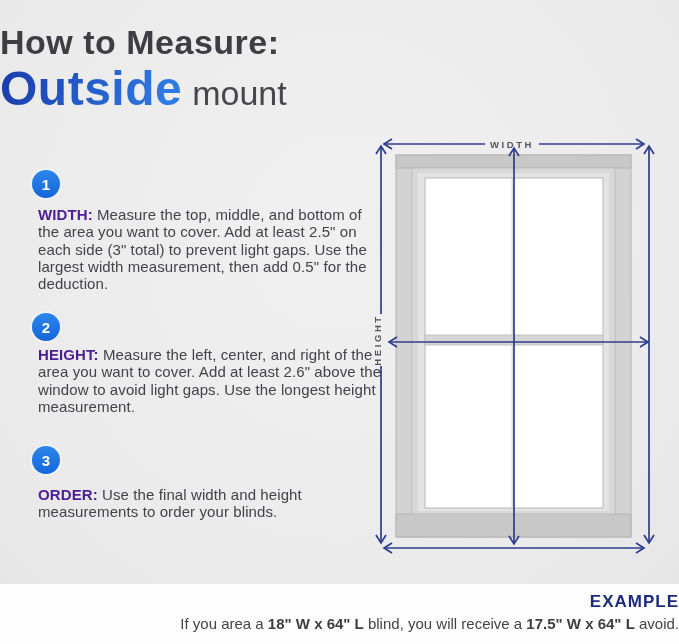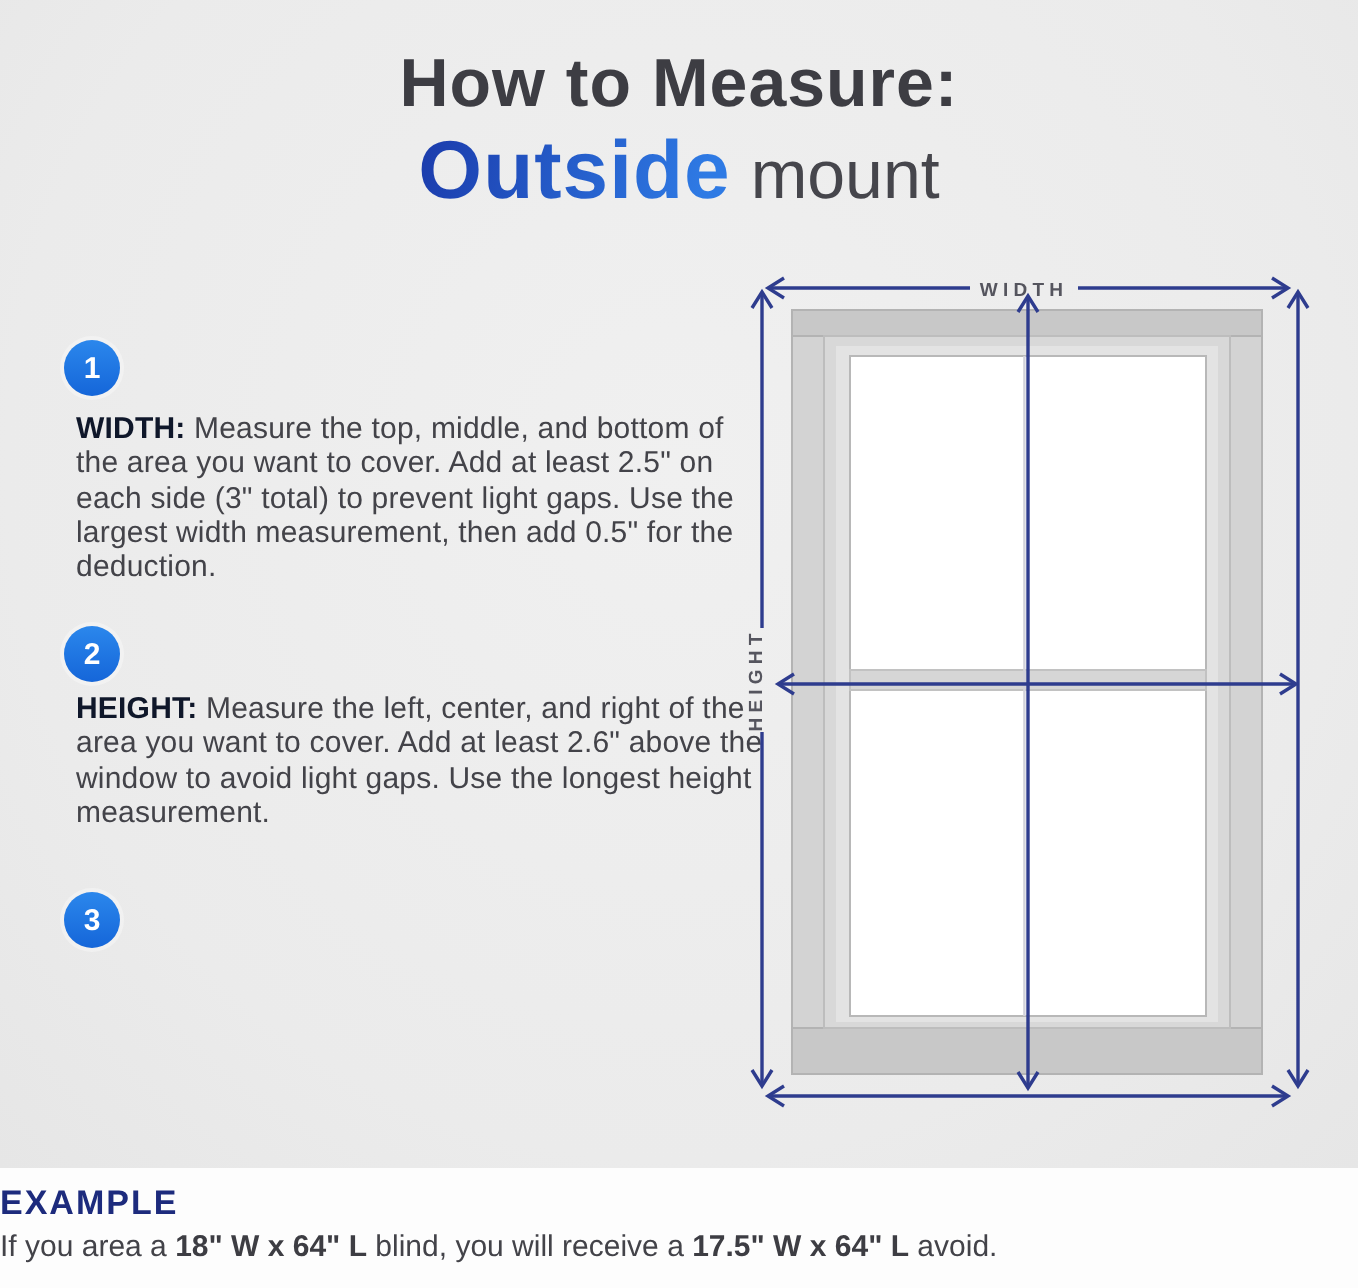--- a/index.html
+++ b/index.html
@@ -3,51 +3,51 @@
 <meta charset="utf-8">
 <style>
   html,body{margin:0;padding:0;}
   body{font-family:"Liberation Sans","DejaVu Sans",sans-serif;}
   .canvas{position:relative;width:679px;height:644px;overflow:hidden;background:#fff;}
   .gray-area{position:absolute;left:0;top:0;width:679px;height:584px;
     background:radial-gradient(ellipse at 50% 40%, #f0f0f0 0%, #ebebeb 70%, #e6e6e6 100%);}
   .white-area{position:absolute;left:0;top:584px;width:679px;height:60px;background:#fdfdfd;}
 
   
-  .header{position:absolute;left:0;top:24px;width:679px;text-align:center;}
+  .header{position:absolute;left:0;top:24px;width:679px;text-align:left;}
   .title-line1{font-size:34px;font-weight:600;color:#3d3d43;letter-spacing:.5px;line-height:1.1;}
   .title-line2{margin-top:2px;line-height:1.1;}
-  .title-highlight{font-size:41px;font-weight:800;letter-spacing:.5px;
+  .title-highlight{font-size:48px;font-weight:800;letter-spacing:.5px;
     background:linear-gradient(105deg,#1c3eae 5%,#2e7ae4 90%);
     -webkit-background-clip:text;background-clip:text;color:transparent;-webkit-text-fill-color:transparent;}
   .title-suffix{font-size:34px;font-weight:400;color:#46464c;margin-left:10px;}
 
   
   .step-badge{position:absolute;width:28px;height:28px;border-radius:50%;
     background:linear-gradient(180deg,#2b87ec,#1566d9);
     color:#fff;font-size:15px;font-weight:700;display:flex;align-items:center;justify-content:center;
     box-shadow:0 0 0 2px rgba(255,255,255,0.35);}
   .step-text{position:absolute;left:38px;width:344px;margin:0;font-size:15px;line-height:17.3px;
     color:#434349;letter-spacing:.1px;}
-  .step-text strong{font-weight:700;color:#0f172a;}
+  .step-text strong{font-weight:700;color:#4c1d95;}
   #badge1{left:32px;top:170px;}
   #text1{top:206px;}
   #badge2{left:32px;top:313px;}
   #text2{top:346px;}
   #badge3{left:32px;top:446px;}
   #text3{top:486px;}
 
   
   .diagram{position:absolute;left:369px;top:128px;width:302px;height:440px;}
   .diagram svg{display:block;}
   .dim-label{font-family:"Liberation Sans","DejaVu Sans",sans-serif;font-size:9.5px;font-weight:700;
     letter-spacing:2.6px;fill:#55555e;}
 
   
-  .example{position:absolute;left:0;top:592px;width:679px;text-align:left;}
+  .example{position:absolute;left:0;top:592px;width:679px;text-align:right;}
   .example-heading{font-size:17px;font-weight:700;color:#1d2b7d;letter-spacing:1px;margin:0;}
   .example-line{font-size:15px;color:#434349;margin:3px 0 0 0;}
   .example-line b{font-weight:700;color:#3d3d43;}
 </style>
 </head>
 <body>
 
 <div class="canvas">
   <div class="gray-area"></div>
   <div class="white-area"></div>
@@ -57,20 +57,21 @@
     <div class="title-line2"><span class="title-highlight">Outside</span><span class="title-suffix">mount</span></div>
   </div>
 
   <div class="step-badge" id="badge1">1</div>
   <p class="step-text" id="text1"><strong>WIDTH:</strong><span> Measure the top, middle, and bottom of the area you want to cover. Add at least 2.5" on each side (3" total) to prevent light gaps. Use the largest width measurement, then add 0.5" for the deduction.</span></p>
 
   <div class="step-badge" id="badge2">2</div>
   <p class="step-text" id="text2"><strong>HEIGHT:</strong><span> Measure the left, center, and right of the area you want to cover. Add at least 2.6" above the window to avoid light gaps. Use the longest height measurement.</span></p>
 
   <div class="step-badge" id="badge3">3</div>
+  <p class="step-text" id="text3"><strong>ORDER:</strong><span> Use the final width and height measurements to order your blinds.</span></p>
 
   <div class="diagram">
     <svg width="302" height="440" viewBox="0 0 302 440">
 
       <g>
         <rect x="27" y="27" width="235" height="382" fill="#d3d3d3" stroke="#b3b3b3" stroke-width="1"></rect>
         <rect x="27" y="27" width="235" height="13" fill="#c8c8c8" stroke="#b3b3b3" stroke-width="1"></rect>
         <rect x="27" y="386" width="235" height="23" fill="#c8c8c8" stroke="#b3b3b3" stroke-width="1"></rect>
         <rect x="43" y="40" width="203" height="346" fill="#d8d8d8" stroke="#bdbdbd" stroke-width="1"></rect>
         <rect x="49" y="45" width="191" height="338" fill="#e3e3e3" stroke="none"></rect>

